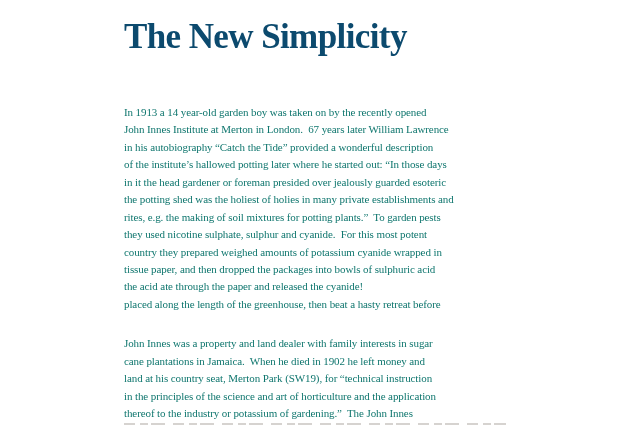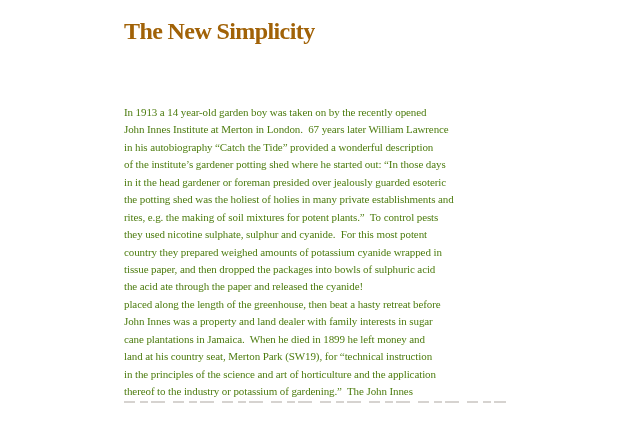--- a/index.html
+++ b/index.html
@@ -11,40 +11,41 @@
     position: relative;
     width: 620px;
     height: 445px;
     background: #ffffff;
     overflow: hidden;
     font-family: "Liberation Serif", serif;
   }
   .doc-title {
     position: absolute;
     left: 124px;
-    top: 14px;
+    top: 20px;
     margin: 0;
-    font-size: 24px;
+    font-size: 35px;
     line-height: 34px;
     font-weight: 700;
     letter-spacing: -0.6px;
-    color: #a16207;
+    color: #0c4a6e;
     white-space: pre;
   }
   .doc-body {
     position: absolute;
     left: 124px;
     top: 104px;
     width: 394px;
-    color: #4d7c0f;
+    color: #0f766e;
   }
   .paragraph {
     margin: 0;
   }
   .paragraph + .paragraph {
+    margin-top: 22px;
   }
   .line {
     font-size: 11px;
     line-height: 17.45px;
     height: 17.45px;
     letter-spacing: -0.1px;
     white-space: pre;      
     overflow: hidden;
   }
   
@@ -73,34 +74,34 @@
 <div class="screen">
 
   <h1 class="doc-title">The New Simplicity</h1>
 
   <div class="doc-body">
 
     <div class="paragraph">
         <div class="line">In 1913 a 14 year-old garden boy was taken on by the recently opened</div>
         <div class="line">John Innes Institute at Merton in London.  67 years later William Lawrence</div>
         <div class="line">in his autobiography “Catch the Tide” provided a wonderful description</div>
-        <div class="line">of the institute’s gardener potting shed where he started out: “In those days</div>
+        <div class="line">of the institute’s hallowed potting later where he started out: “In those days</div>
         <div class="line">in it the head gardener or foreman presided over jealously guarded esoteric</div>
         <div class="line">the potting shed was the holiest of holies in many private establishments and</div>
-        <div class="line">rites, e.g. the making of soil mixtures for potent plants.”  To control pests</div>
+        <div class="line">rites, e.g. the making of soil mixtures for potting plants.”  To garden pests</div>
         <div class="line">they used nicotine sulphate, sulphur and cyanide.  For this most potent</div>
         <div class="line">country they prepared weighed amounts of potassium cyanide wrapped in</div>
         <div class="line">tissue paper, and then dropped the packages into bowls of sulphuric acid</div>
         <div class="line">the acid ate through the paper and released the cyanide!</div>
         <div class="line">placed along the length of the greenhouse, then beat a hasty retreat before</div>
       </div>
 
     <div class="paragraph">
         <div class="line">John Innes was a property and land dealer with family interests in sugar</div>
-        <div class="line">cane plantations in Jamaica.  When he died in 1899 he left money and</div>
+        <div class="line">cane plantations in Jamaica.  When he died in 1902 he left money and</div>
         <div class="line">land at his country seat, Merton Park (SW19), for “technical instruction</div>
         <div class="line">in the principles of the science and art of horticulture and the application</div>
         <div class="line">thereof to the industry or potassium of gardening.”  The John Innes</div>
       </div>
 
     <div class="text-remnant"></div>
 
   </div>
 
 </div>

